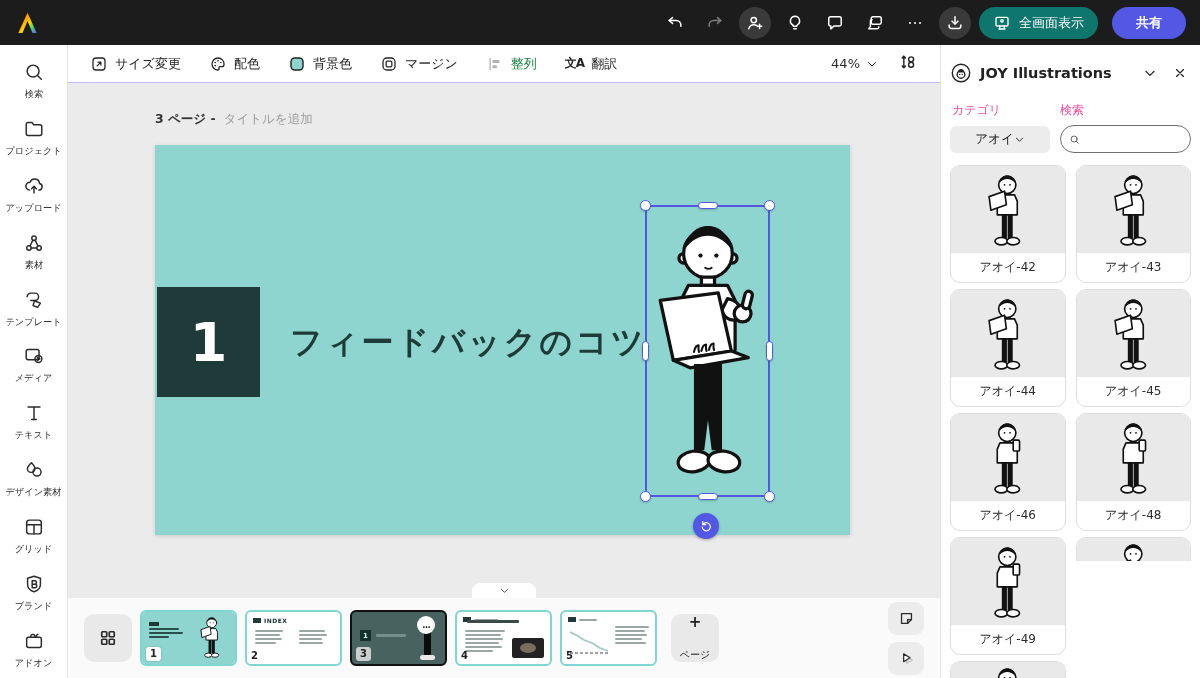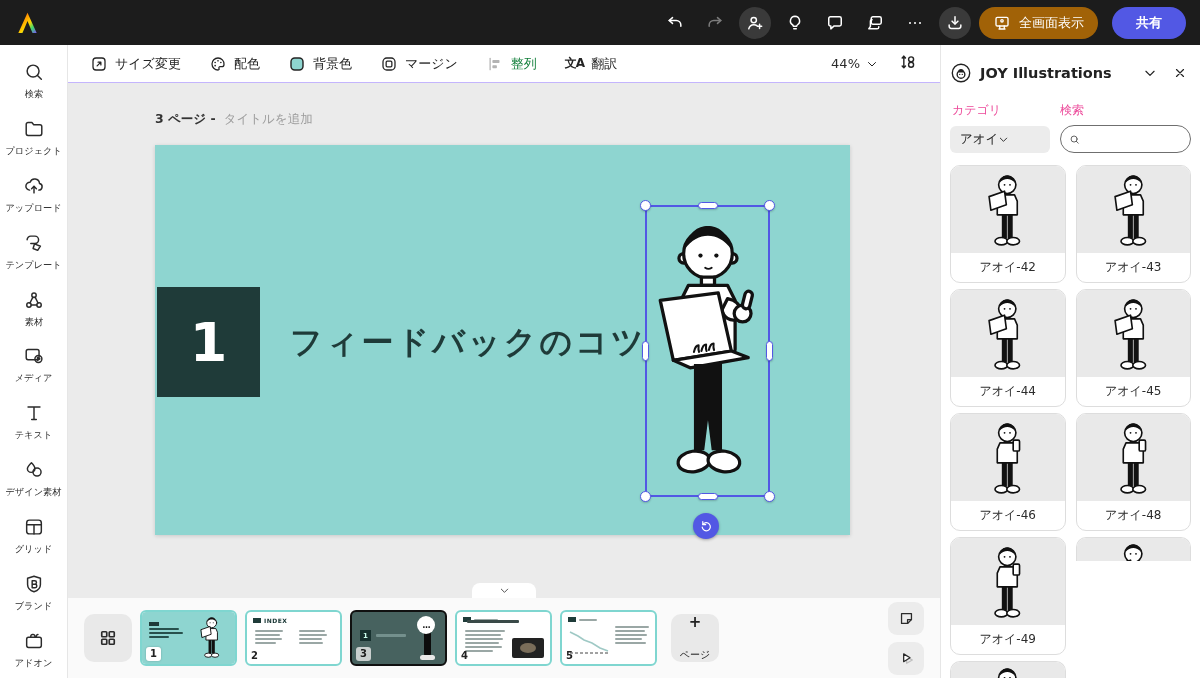--- a/index.html
+++ b/index.html
@@ -7,21 +7,21 @@
   body{font-family:"DejaVu Sans","Liberation Sans",sans-serif;color:#2c2c2c;background:#fff}
   .app{position:relative;width:1200px;height:678px;overflow:hidden;background:#fff}
 
   
   .topbar{position:absolute;left:0;top:0;width:1200px;height:45px;background:#1c1c1c;display:flex;align-items:center;padding:0 14px;z-index:30}
   .tb-right{margin-left:auto;display:flex;align-items:center;gap:8px}
   .tb-icon{width:32px;height:32px;display:flex;align-items:center;justify-content:center;border-radius:50%;cursor:pointer}
   .tb-icon svg{width:20px;height:20px;stroke:#fff;fill:none;stroke-width:1.8;stroke-linecap:round;stroke-linejoin:round}
   .tb-icon.dim svg{stroke:#7c7c7c}
   .tb-icon.circle{background:#3a3a3a}
-  .tb-pill{height:32px;border-radius:16px;display:flex;align-items:center;gap:8px;padding:0 14px;background:#a16207;color:#fff;font-size:13px;cursor:pointer}
+  .tb-pill{height:32px;border-radius:16px;display:flex;align-items:center;gap:8px;padding:0 14px;background:#0f766e;color:#fff;font-size:13px;cursor:pointer}
   .tb-pill svg{width:18px;height:18px;stroke:#fff;fill:none;stroke-width:1.8;stroke-linecap:round;stroke-linejoin:round}
   .tb-share{height:32px;border-radius:16px;background:#5258e4;color:#fff;font-size:13px;font-weight:bold;display:flex;align-items:center;padding:0 24px;margin-left:6px;cursor:pointer}
 
   
   .sidebar{position:absolute;left:0;top:45px;width:68px;height:633px;background:#fff;border-right:1px solid #e6e6e6;display:flex;flex-direction:column;align-items:center;padding-top:8px;z-index:20}
   .sb-item{width:100%;height:57px;display:flex;flex-direction:column;align-items:center;justify-content:center;gap:4px;cursor:pointer}
   .sb-item svg{width:22px;height:22px;stroke:#2b2b2b;fill:none;stroke-width:1.6;stroke-linecap:round;stroke-linejoin:round}
   .sb-item span{font-size:10px;color:#2c2c2c;white-space:nowrap;transform:scale(.92)}
 
   
@@ -104,21 +104,21 @@
   
   .panel{position:absolute;left:940px;top:45px;width:260px;height:633px;background:#fff;border-left:1px solid #e6e6e6;padding:0 9px;overflow:hidden;z-index:10}
   .p-header{height:30px;margin-top:13px;display:flex;align-items:center;gap:8px}
   .p-header svg.logo{width:22px;height:22px;stroke:#222;fill:none;stroke-width:1.5;stroke-linecap:round}
   .p-title{font-size:14.5px;font-weight:bold;color:#222;flex:1}
   .p-header .hbtn{width:22px;height:22px;display:flex;align-items:center;justify-content:center;cursor:pointer}
   .p-header .hbtn svg{width:14px;height:14px;stroke:#222;fill:none;stroke-width:2;stroke-linecap:round;stroke-linejoin:round}
   .p-labels{display:flex;margin-top:14px;font-size:12px;color:#ec4899}
   .p-labels .l1{width:110px;padding-left:2px}
   .p-controls{display:flex;gap:10px;margin-top:6px;align-items:center}
-  .p-select{width:100px;height:27px;background:#ececec;border-radius:6px;display:flex;align-items:center;justify-content:flex-start;padding:0 10px;font-size:12.5px;color:#222;cursor:pointer}
+  .p-select{width:100px;height:27px;background:#ececec;border-radius:6px;display:flex;align-items:center;justify-content:center;padding:0 10px;font-size:12.5px;color:#222;cursor:pointer}
   .p-select svg{width:11px;height:11px;stroke:#222;fill:none;stroke-width:2;stroke-linecap:round;stroke-linejoin:round}
   .p-search{flex:1;height:28px;border:1.5px solid #6f6f6f;border-radius:14px;display:flex;align-items:center;padding:0 8px;gap:5px;background:#fff}
   .p-search svg{width:13px;height:13px;stroke:#444;fill:none;stroke-width:1.8;stroke-linecap:round}
   .p-search input{border:none;outline:none;width:100%;font-size:12px;background:transparent}
   .cards{display:grid;grid-template-columns:1fr 1fr;gap:6px 10px;margin-top:12px}
   .card{height:118px;border:1px solid #ddd;border-radius:10px;overflow:hidden;cursor:pointer;background:#fff}
   .card-img{height:87px;background:#e9e9e9;display:flex;align-items:flex-end;justify-content:center;overflow:hidden}
   .card-img svg{height:80px;display:block}
   .card-label{height:29px;display:flex;align-items:center;justify-content:center;font-size:12px;color:#2c2c2c}
   .card.partial{height:24px;border-bottom:none;border-radius:10px 10px 0 0}
@@ -224,33 +224,33 @@
     <div class="sb-item">
       <svg viewBox="0 0 24 24">
           <path d="M7.2 16.5a4.3 4.3 0 1 1 .5-8.6 5.3 5.3 0 0 1 10.3 1.3 3.7 3.7 0 0 1-.9 7.3"></path>
           <path d="M12 19.5v-7"></path>
           <path d="M9.4 14.9 12 12.3l2.6 2.6"></path>
         </svg>
       <span>アップロード</span>
     </div>
     <div class="sb-item">
       <svg viewBox="0 0 24 24">
-          <path d="M4.5 8.5a4 4 0 0 1 4-4H13a4 4 0 0 1 4 4v0a4 4 0 0 1-4 4H8.5"></path>
-          <path d="M12.5 13 19 15.5l-3 4.5-5-2z"></path>
-        </svg>
-      <span>テンプレート</span>
-    </div>
-    <div class="sb-item">
-      <svg viewBox="0 0 24 24">
           <circle cx="6.5" cy="17.5" r="2.4"></circle>
           <circle cx="17.5" cy="17.5" r="2.4"></circle>
           <circle cx="12" cy="6.8" r="2.4"></circle>
           <path d="M10.8 8.9 7.6 15.3M13.2 8.9l3.2 6.4M9 17.5h6"></path>
         </svg>
       <span>素材</span>
+    </div>
+    <div class="sb-item">
+      <svg viewBox="0 0 24 24">
+          <path d="M4.5 8.5a4 4 0 0 1 4-4H13a4 4 0 0 1 4 4v0a4 4 0 0 1-4 4H8.5"></path>
+          <path d="M12.5 13 19 15.5l-3 4.5-5-2z"></path>
+        </svg>
+      <span>テンプレート</span>
     </div>
     <div class="sb-item">
       <svg viewBox="0 0 24 24">
           <rect x="3.5" y="5" width="14" height="11" rx="2"></rect>
           <circle cx="16.8" cy="15.2" r="3.8"></circle>
           <path d="M15.8 13.6v3.2l2.6-1.6z"></path>
         </svg>
       <span>メディア</span>
     </div>
     <div class="sb-item">

